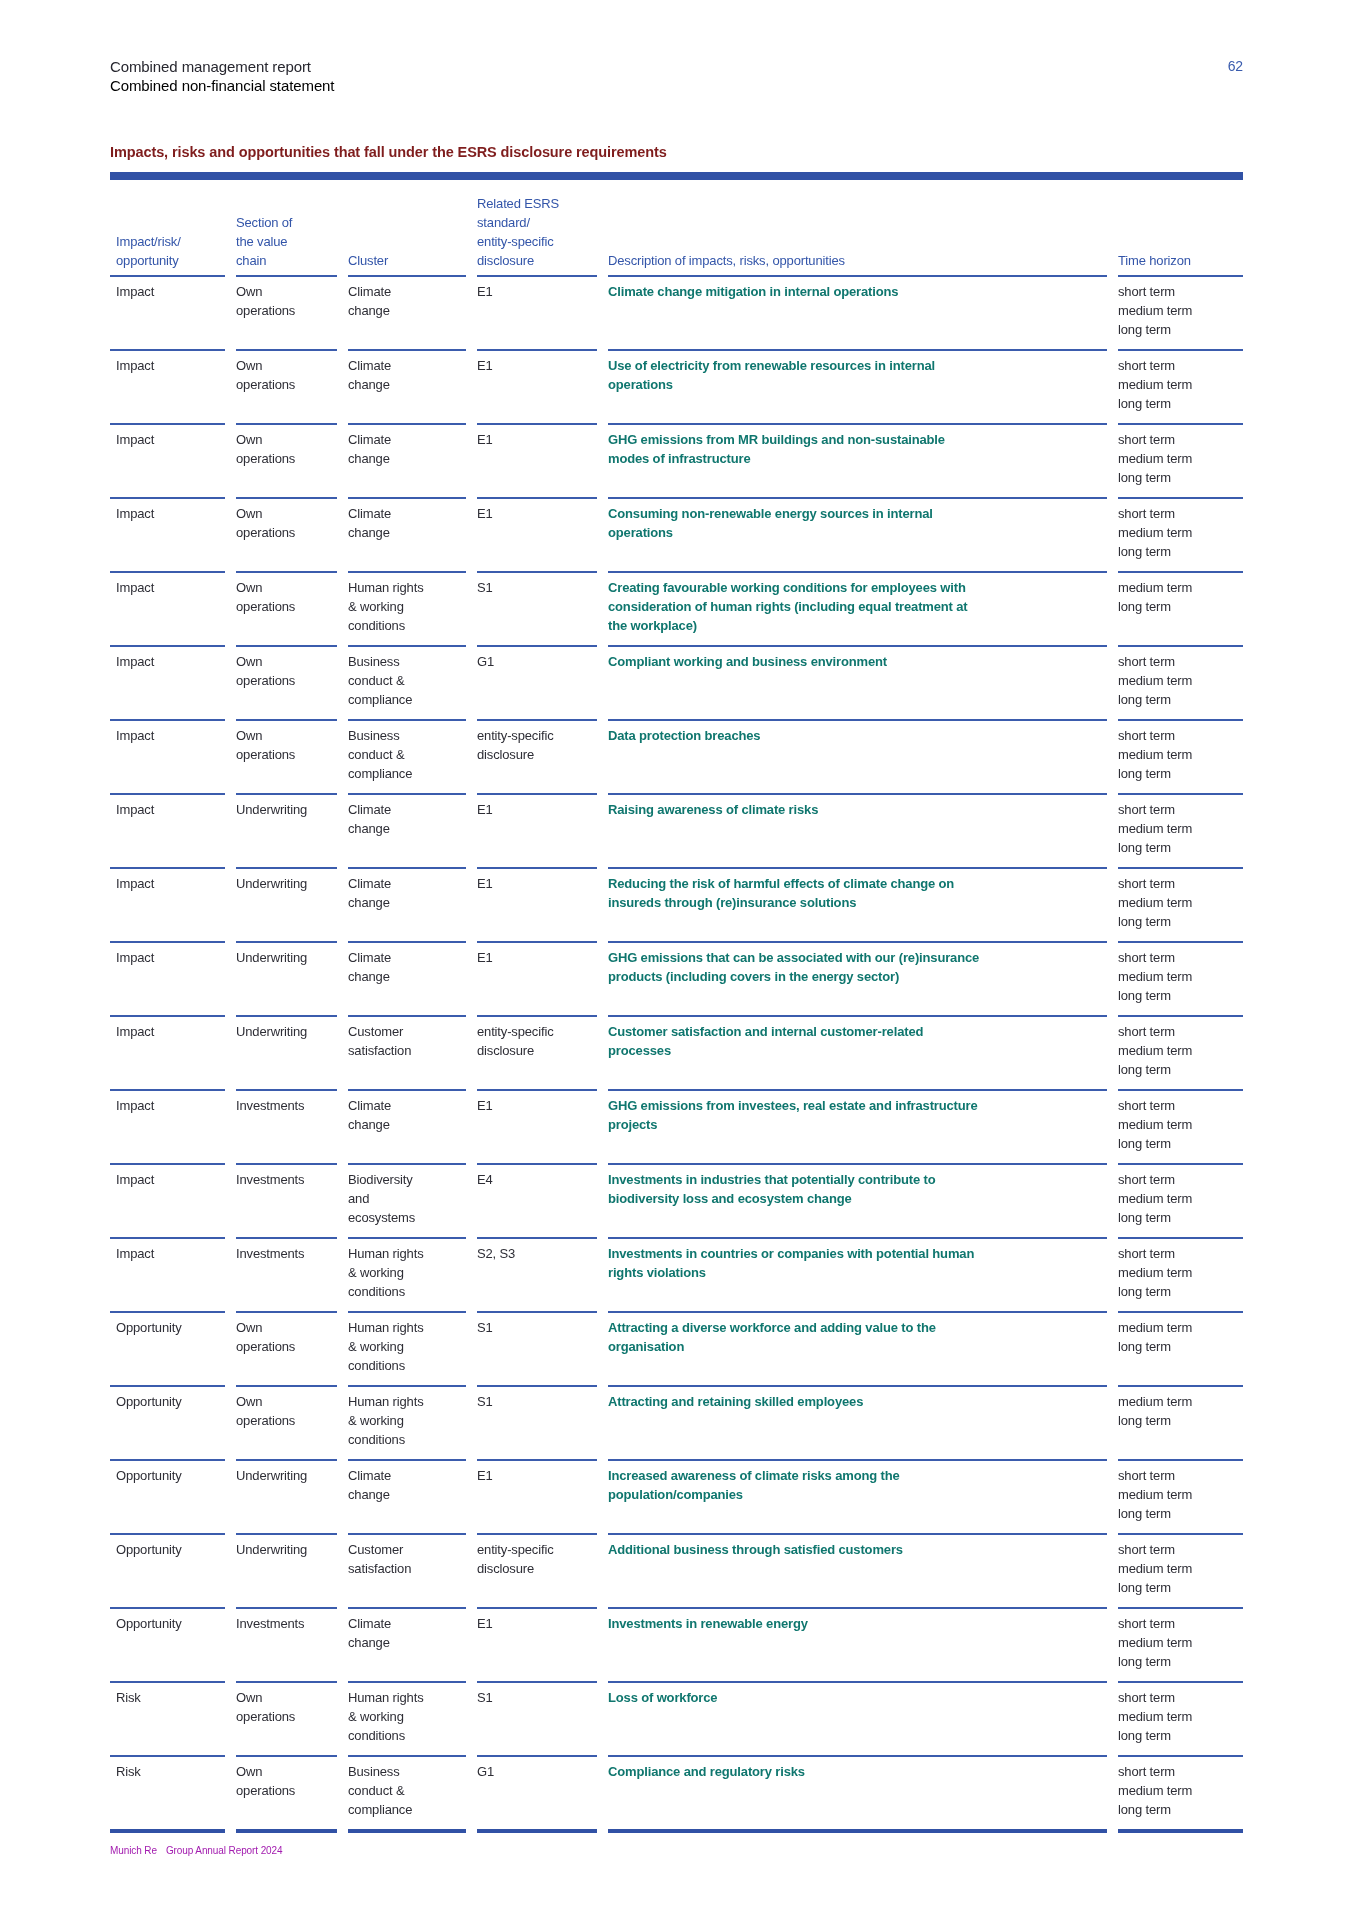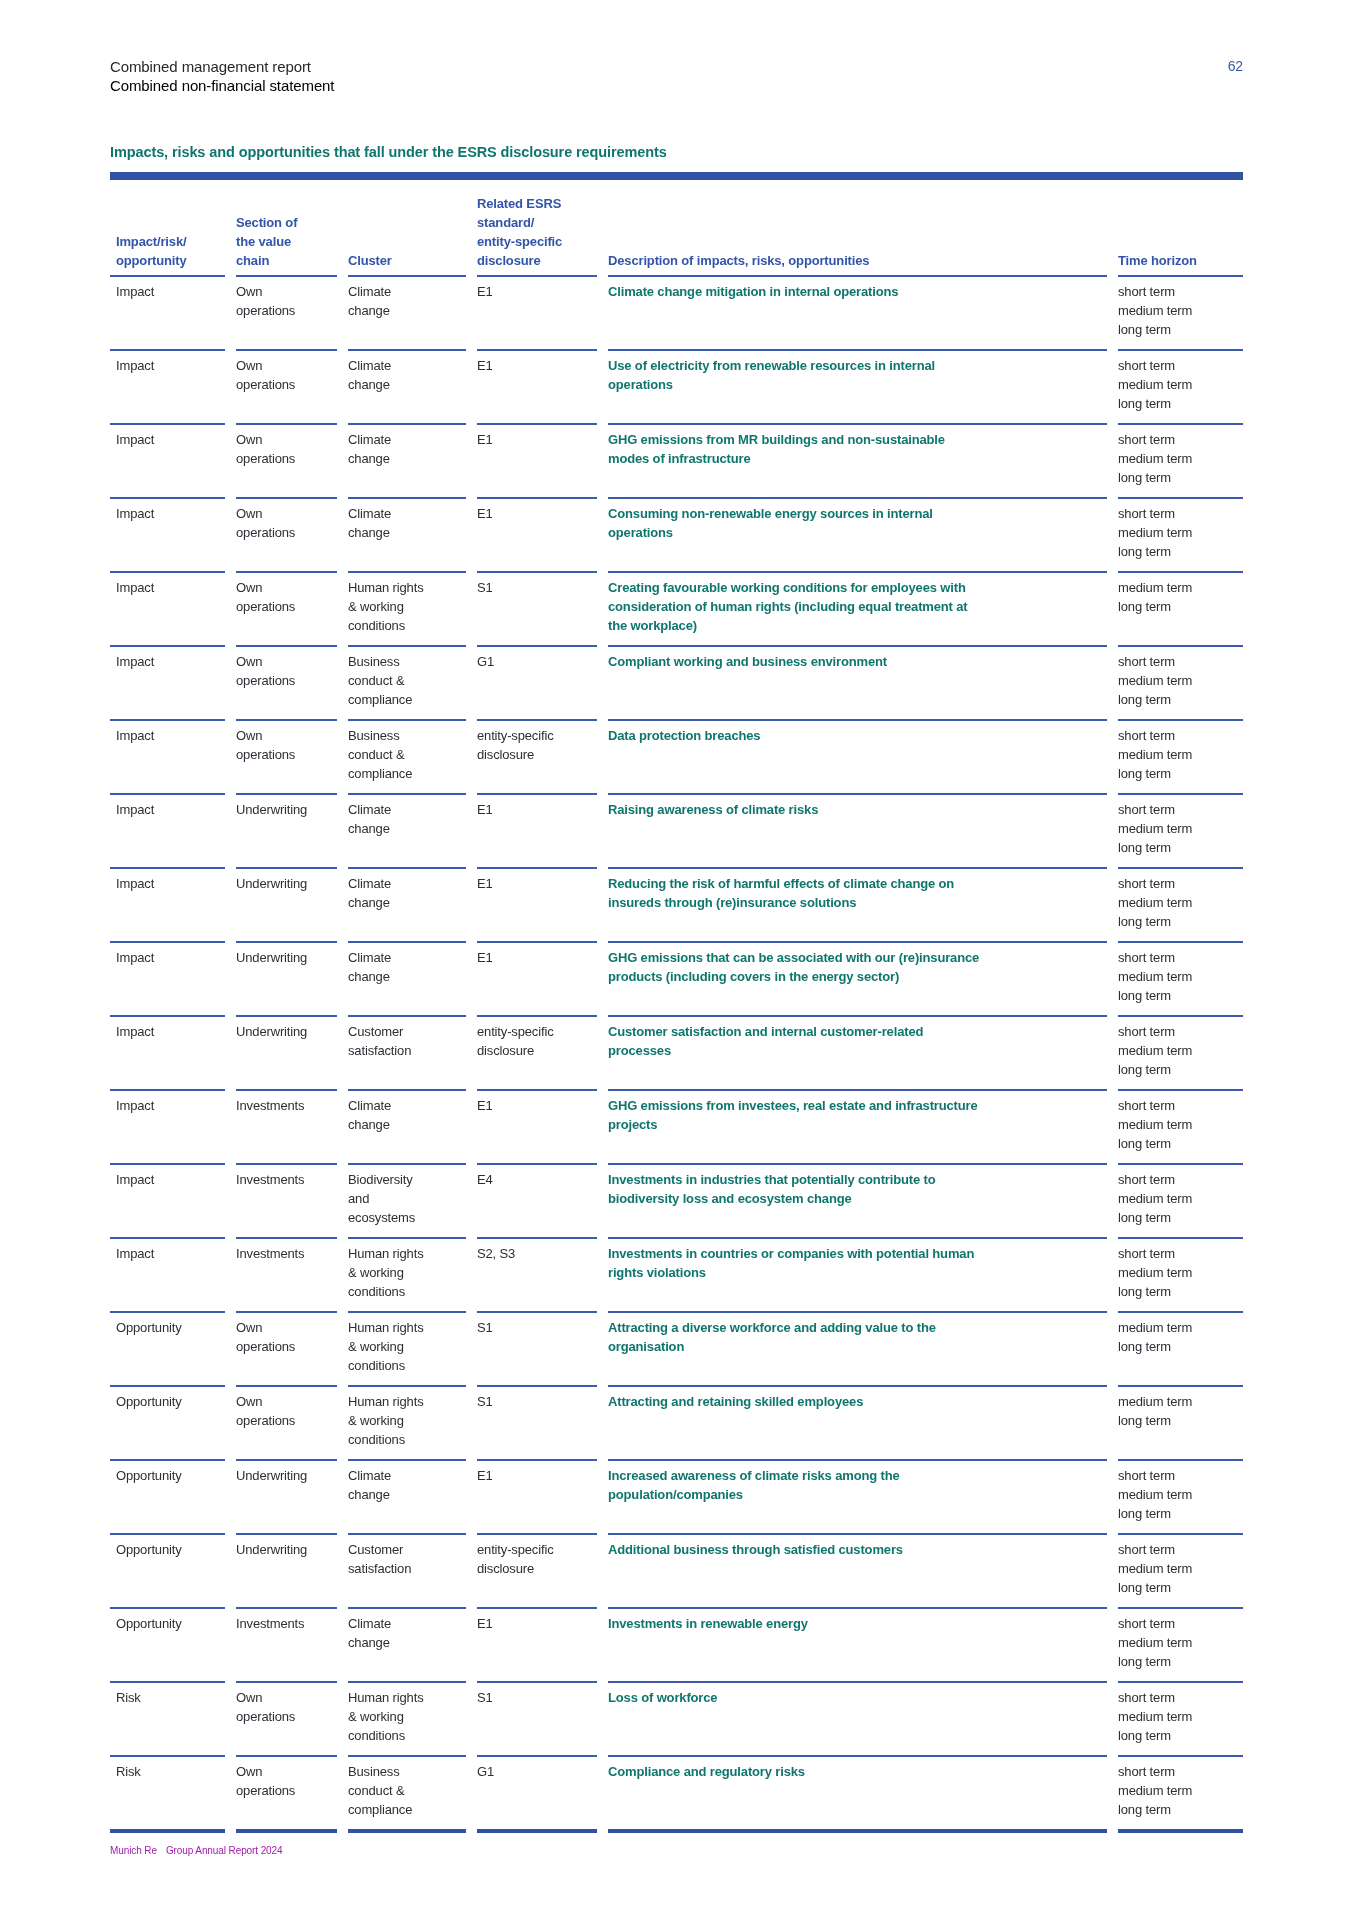--- a/index.html
+++ b/index.html
@@ -16,21 +16,21 @@
     position:absolute;top:57px;left:110px;right:113px;
     display:flex;justify-content:space-between;align-items:flex-start;
     font-size:15px;line-height:19px;letter-spacing:-0.1px;
   }
   .doc-header .report{color:#27272f;}
   .doc-header .section{color:#000000;}
   .page-number{color:#3a5cae;font-size:14px;margin-left:16px;}
   
   .table-title{
     position:absolute;top:144px;left:110px;
-    font-size:14.5px;font-weight:bold;color:#0f766e;letter-spacing:-0.1px;
+    font-size:14.5px;font-weight:bold;color:#7f1d1d;letter-spacing:-0.1px;
   }
   
   .irotable{position:absolute;top:172px;left:110px;width:1133px;}
   .top-bar{height:8px;background:#3151a5;}
   .grid-row{
     display:grid;
     grid-template-columns:115px 101px 118px 120px 499px 1fr;
     column-gap:11px;
     width:100%;
   }
@@ -38,21 +38,21 @@
     white-space:pre-line;
     font-size:13px;line-height:19px;letter-spacing:-0.15px;
     padding:5px 0 10px 0;
     color:#2e2e36;
   }
   .cell.c-type{padding-left:6px;}
   .cell.c-description{font-weight:bold;color:#0f766e;padding-right:40px;}
   
   .thead .cell{
     align-self:end;
-    color:#3355a9;font-weight:bold;
+    color:#3355a9;font-weight:normal;
     border-bottom:2px solid #3b5cad;
     padding:14px 0 5px 0;
   }
   .thead .cell.c-type{padding-left:6px;}
   .thead .cell.c-description{padding-right:40px;}
   
   .tbody .grid-row .cell{border-top:2px solid #3b5cad;}
   .tbody .grid-row:first-child .cell{border-top:none;}
   
   .bottom-rule .seg{height:4px;background:#3151a5;display:block;}

